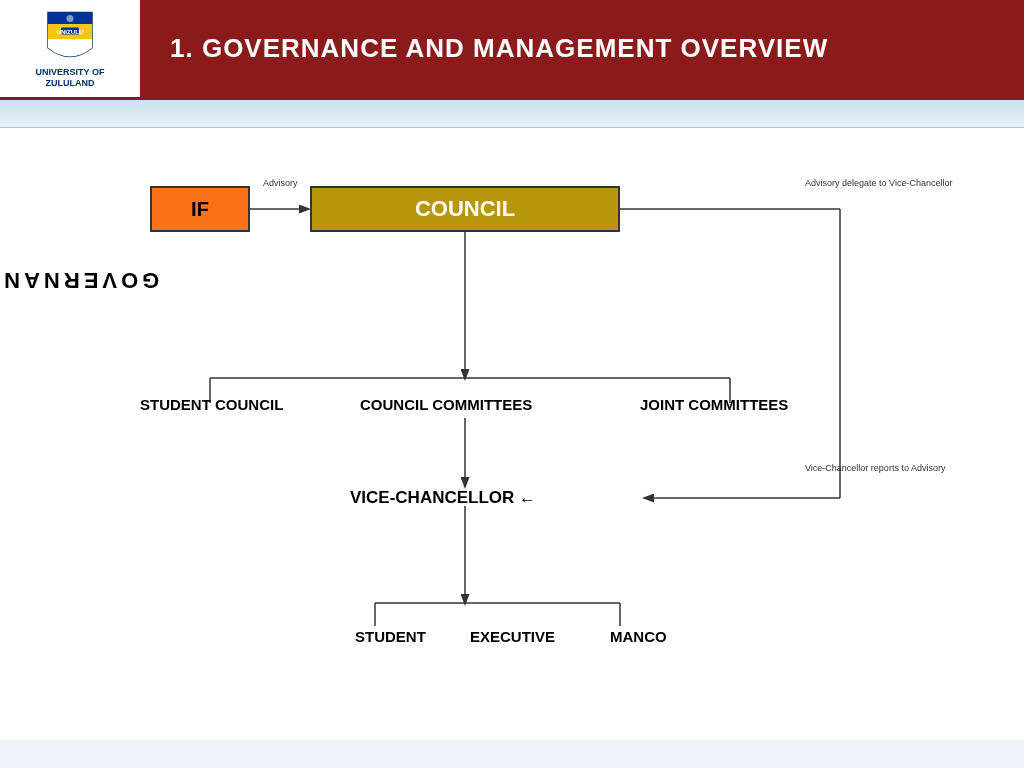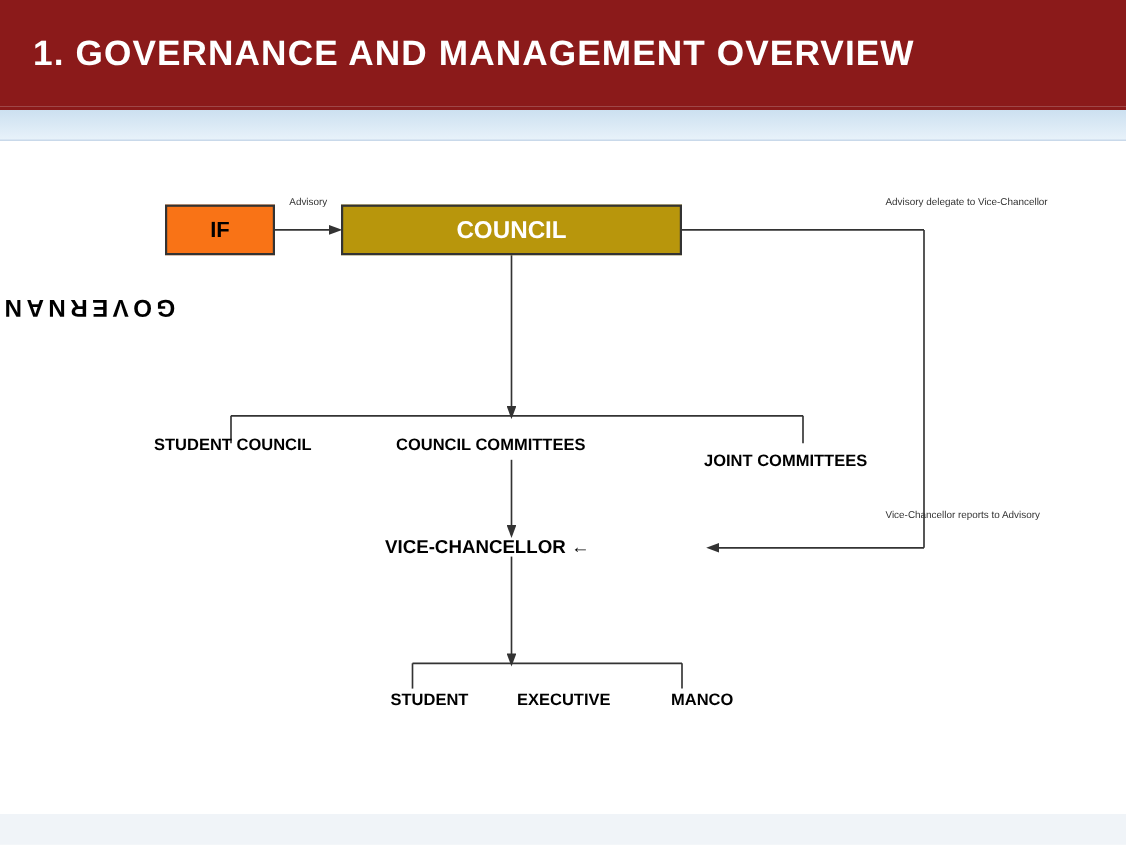--- a/index.html
+++ b/index.html
@@ -44,21 +44,21 @@
     .header-title-bar {
       flex: 1;
       background: #8B1A1A;
       height: 100%;
       display: flex;
       align-items: center;
       padding: 0 30px;
     }
     .header-title {
       color: #fff;
-      font-size: 32px;
+      font-size: 26px;
       font-weight: bold;
       letter-spacing: 1px;
     }
 
     
     .subheader-bar {
       height: 28px;
       background: linear-gradient(to bottom, #cce0f0, #e8f2fa);
       border-bottom: 1px solid #b0c8e0;
     }
@@ -163,21 +163,21 @@
       font-size: 15px;
     }
 
     .label-council-committees {
       top: 248px;
       left: 250px;
       font-size: 15px;
     }
 
     .label-joint-committees {
-      top: 263px;
+      top: 248px;
       left: 530px;
       font-size: 15px;
     }
 
     .label-vice-chancellor {
       top: 340px;
       left: 240px;
       font-size: 17px;
     }
 
@@ -206,20 +206,41 @@
       left: 0;
       width: 900px;
       height: 580px;
       pointer-events: none;
     }
   </style>
 </head>
 <body>
 
 <div class="header">
+  <div class="logo-area">
+
+    <svg class="logo-shield" viewBox="0 0 60 65" xmlns="http://www.w3.org/2000/svg">
+
+      <path d="M5,5 L55,5 L55,45 Q30,65 5,45 Z" fill="#fff" stroke="#003366" stroke-width="1.5"></path>
+
+      <path d="M5,5 L55,5 L55,18 L5,18 Z" fill="#003399"></path>
+
+      <path d="M5,18 L55,18 L55,35 L5,35 Z" fill="#f5c518"></path>
+
+      <path d="M5,35 L55,35 L55,45 Q30,65 5,45 Z" fill="#fff"></path>
+
+      <circle cx="30" cy="12" r="4" fill="#fff" opacity="0.5"></circle>
+      <rect x="20" y="22" width="20" height="8" fill="#003399" rx="1"></rect>
+      <text x="30" y="30" text-anchor="middle" font-size="7" fill="#fff" font-weight="bold">UNIZULU</text>
+    </svg>
+    <div class="logo-text">
+      <span>UNIVERSITY OF</span><br>
+      <span>ZULULAND</span>
+    </div>
+  </div>
   <div class="header-title-bar">
     <span class="header-title">1. GOVERNANCE AND MANAGEMENT OVERVIEW</span>
   </div>
 </div>
 
 <div class="subheader-bar"></div>
 
 <div class="main-content">
 
   <div style="position:absolute; left:15px; top:50%; transform: translate(0,-50%) rotate(-90deg); transform-origin: center center; white-space:nowrap;">

